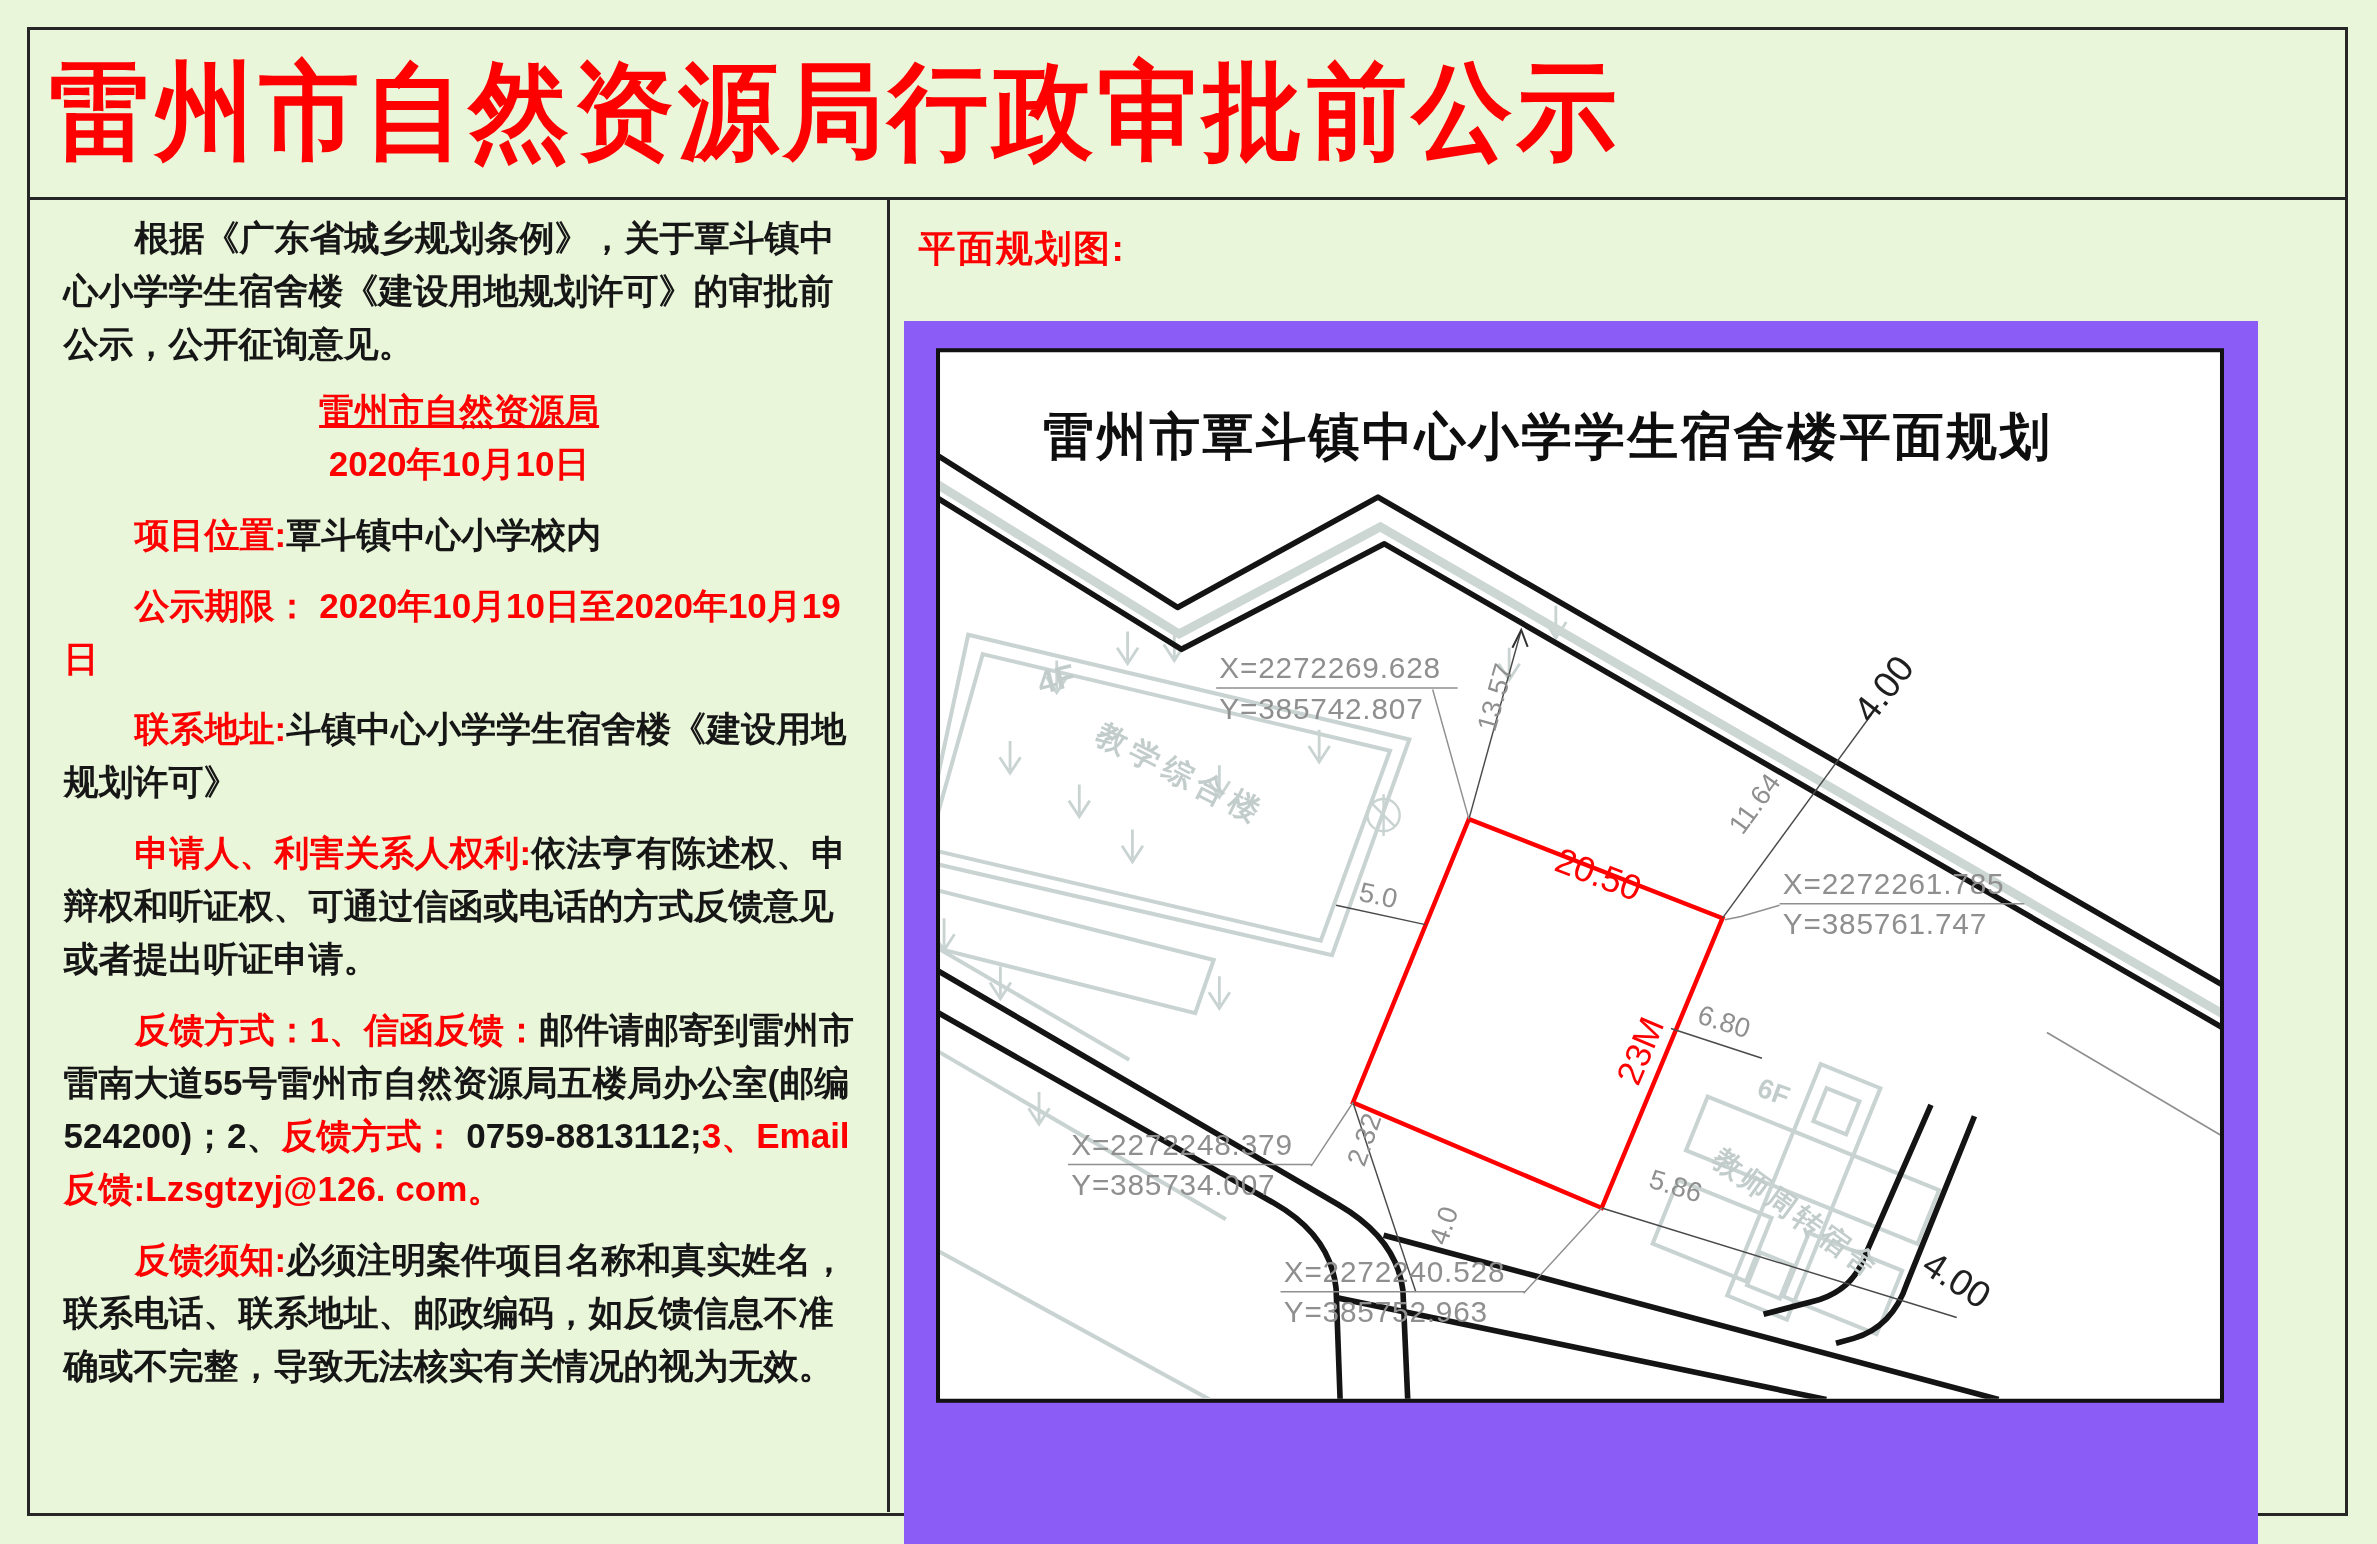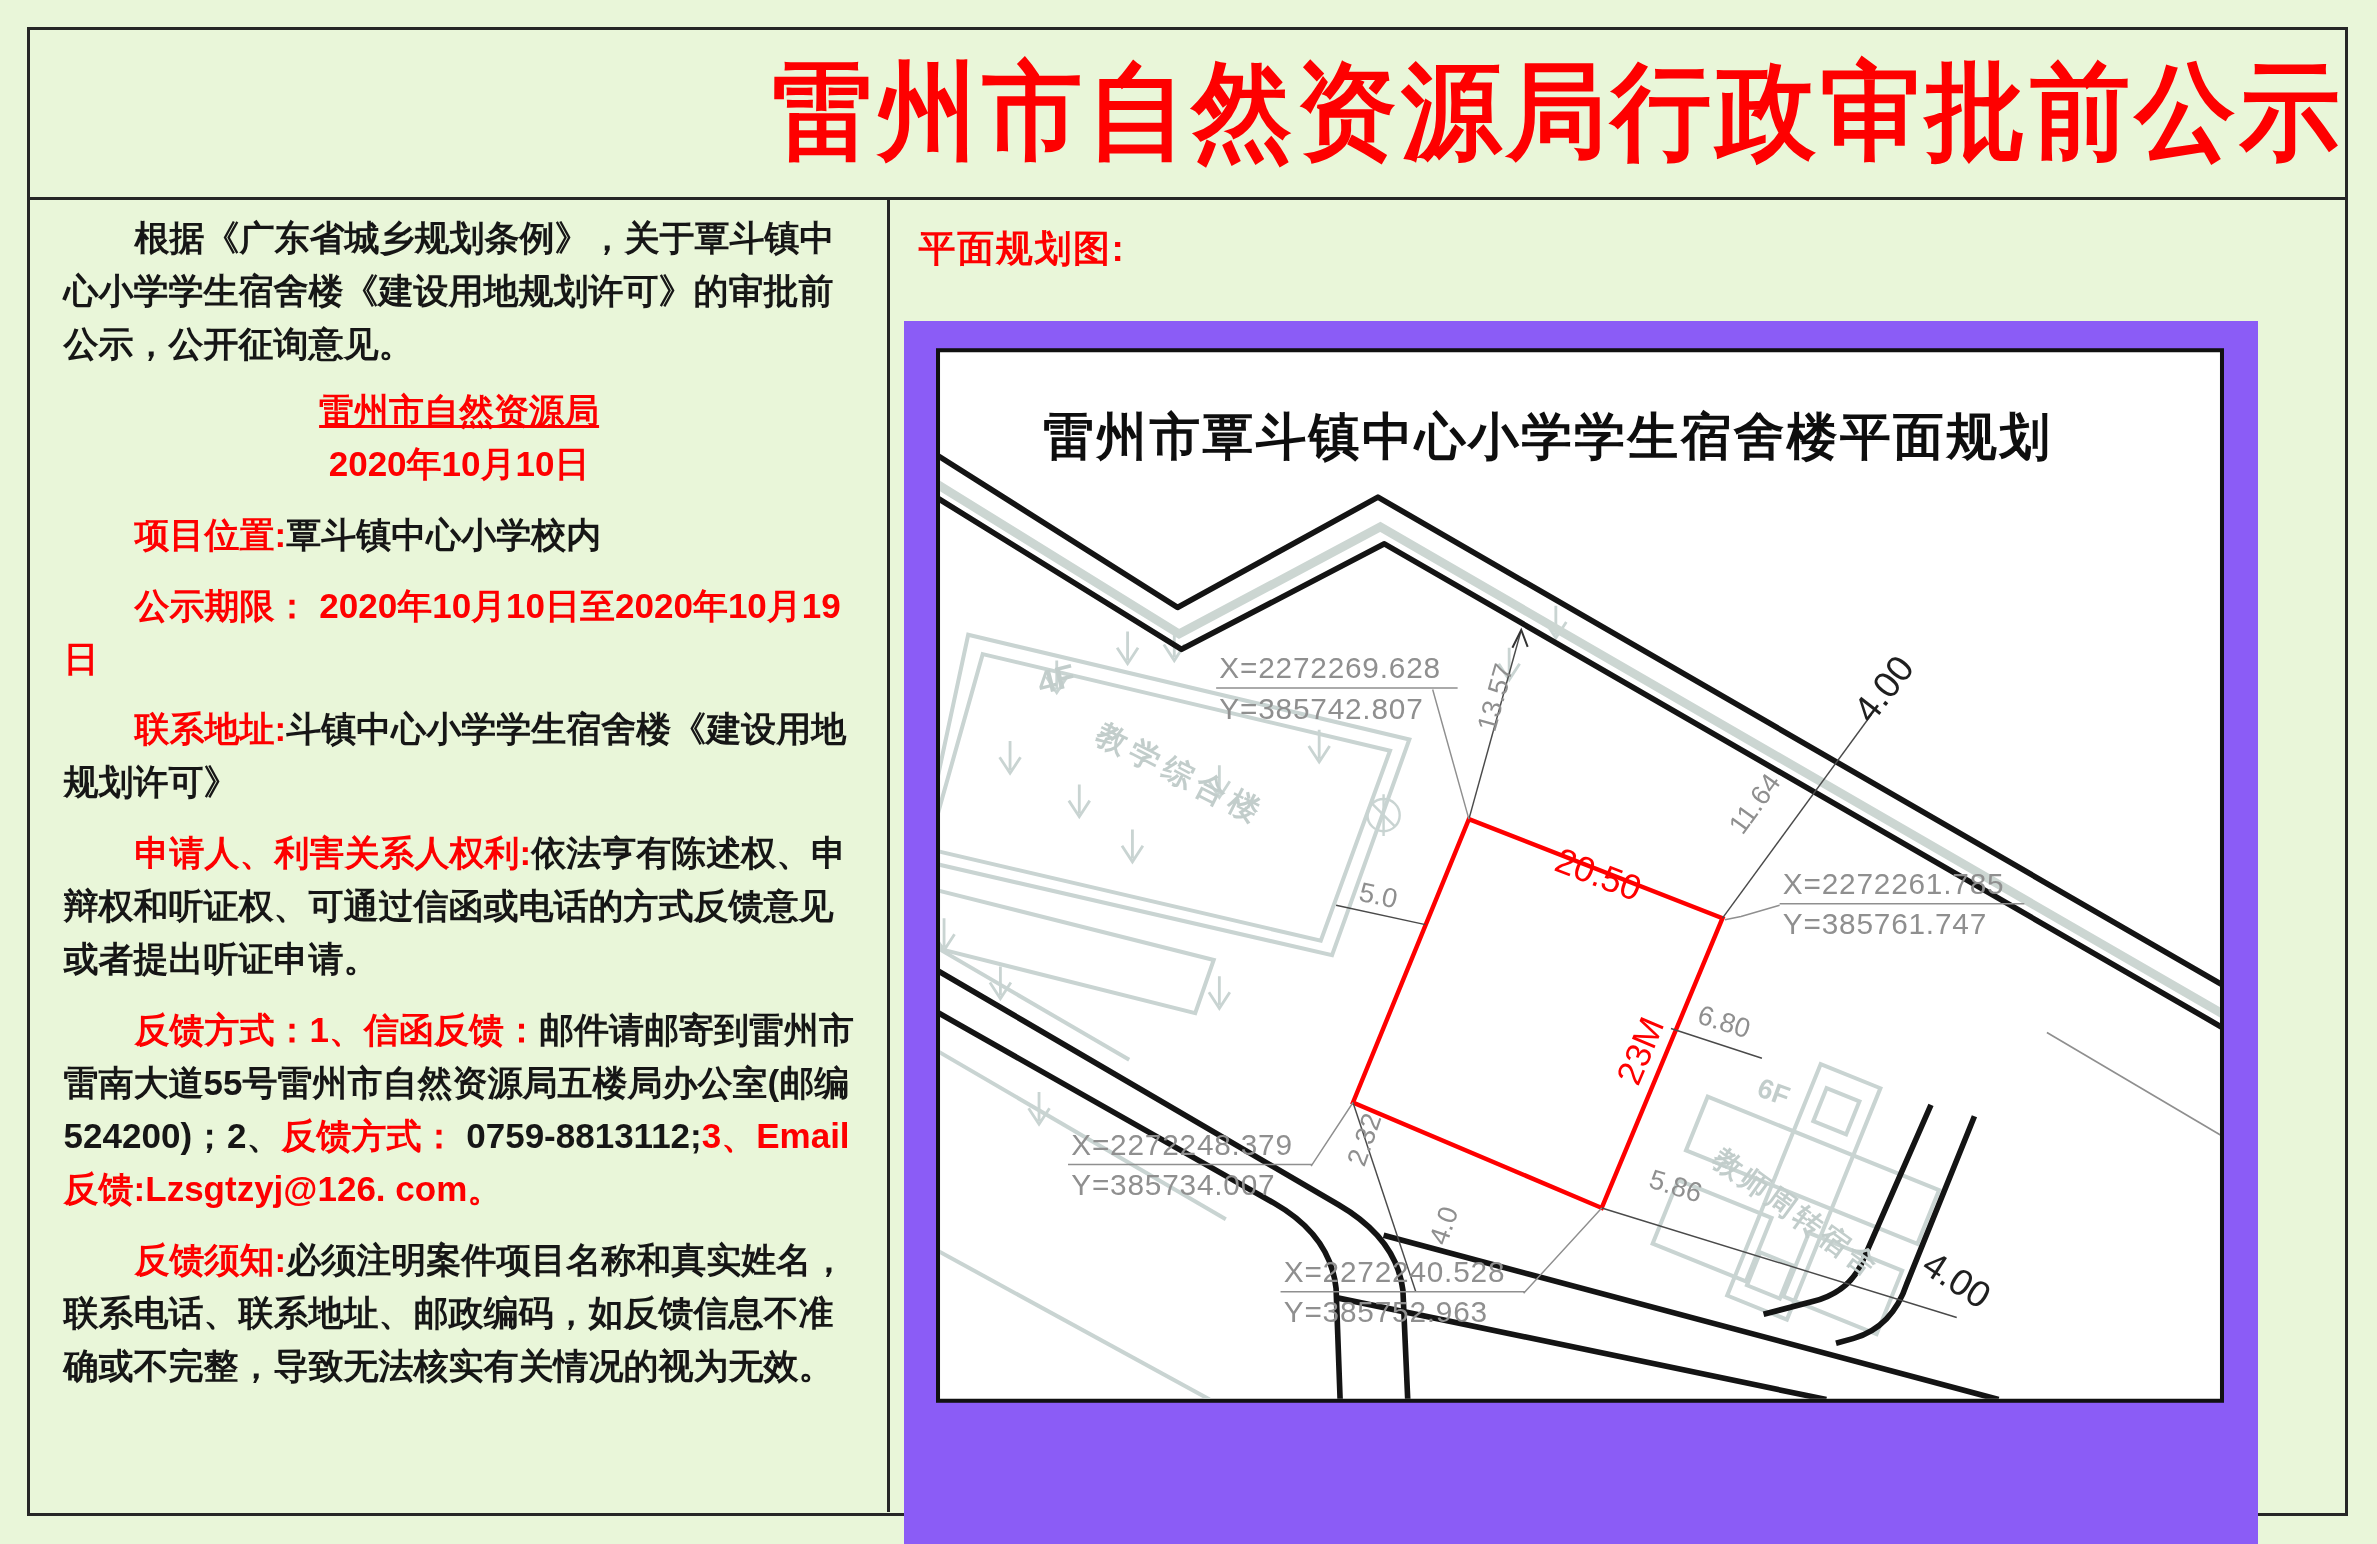--- a/index.html
+++ b/index.html
@@ -7,21 +7,21 @@
     width:2377px;height:1545px;position:relative;overflow:hidden;
     background:#e9f6d9;
     font-family:"Liberation Sans","DejaVu Sans",sans-serif;
   }
   .page-frame{
     position:absolute;left:26.6px;top:26.6px;width:2321px;height:1489px;
     border:3.2px solid #262626;box-sizing:border-box;background:#e9f6d9;
   }
   .title-bar{
     height:167px;border-bottom:3.2px solid #262626;
-    display:flex;align-items:center;justify-content:flex-end;
+    display:flex;align-items:center;justify-content:flex-start;padding-left:20px;
   }
   .main-title{
     font-size:100px;font-weight:bold;color:#fe0000;letter-spacing:4.8px;
     transform:scaleY(1.06);white-space:nowrap;
   }
   .columns{display:flex;height:1312px;border-radius:30px;}
   .left-panel{
     width:860px;flex:none;border-right:3.2px solid #262626;box-sizing:border-box;
     padding:11.3px 32px 0 34px;color:#161616;font-weight:bold;
     font-size:35px;line-height:53px;word-break:break-all;overflow:hidden;

